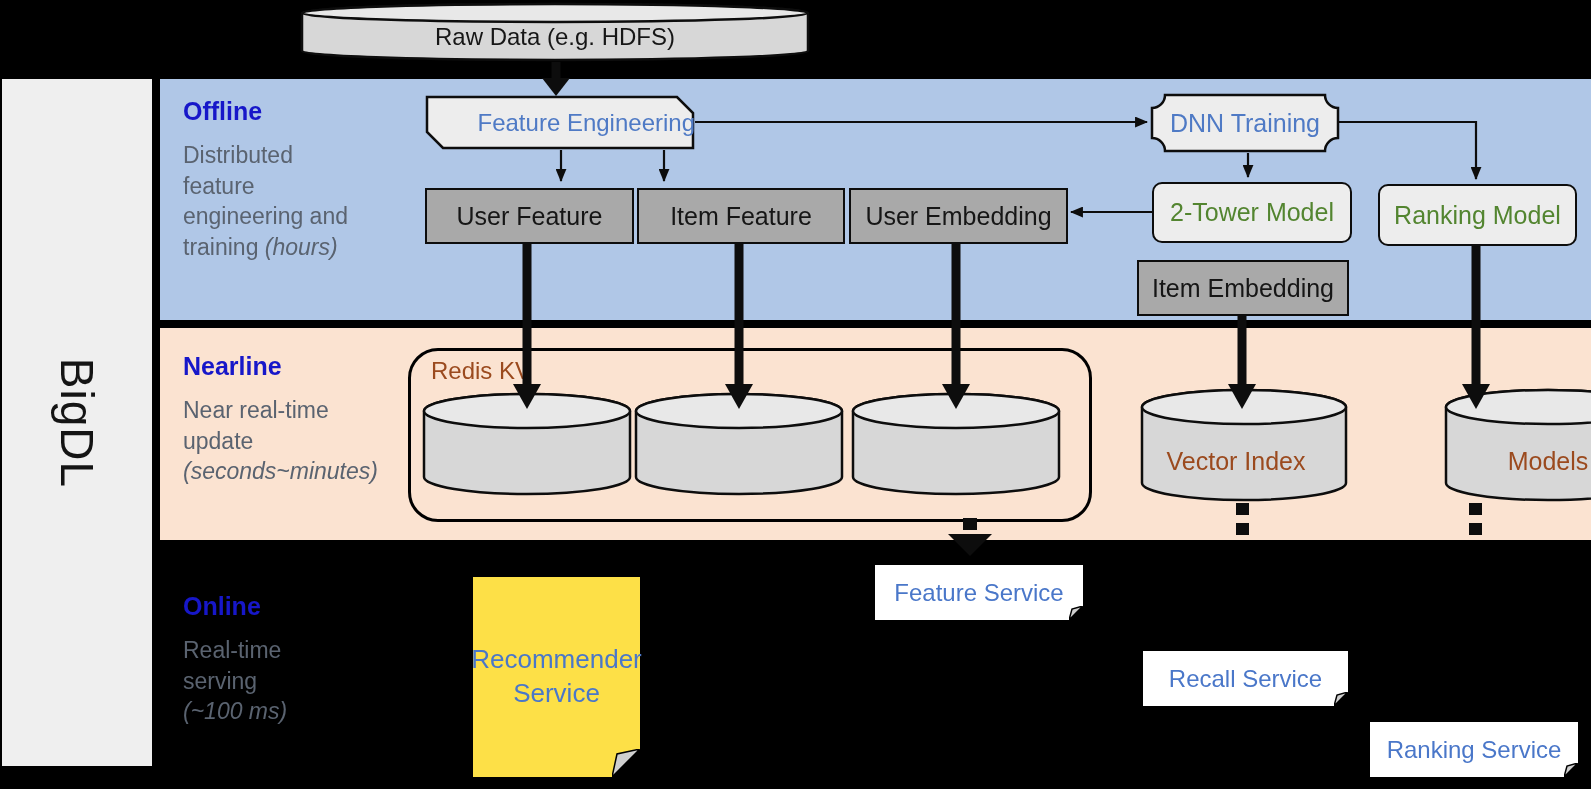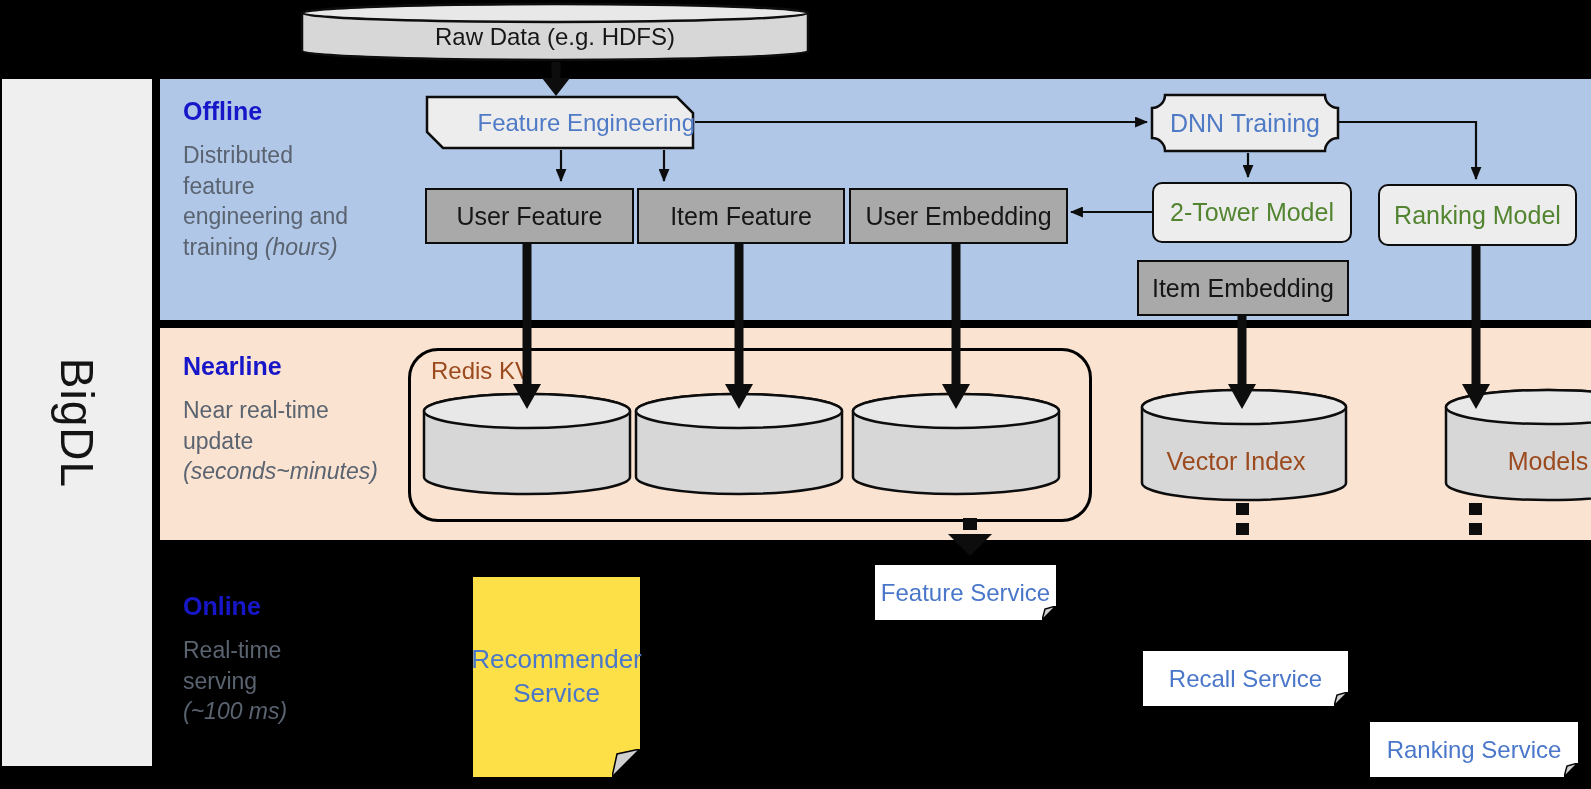--- a/index.html
+++ b/index.html
@@ -176,21 +176,21 @@
   </div>
 
   <div class="doc">
     <span class="lbl t-service" style="font-size:26px;">Recommender Service</span>
     <svg class="fold" width="28" height="28">
       <polygon class="fold-cut" points="28,0 28,28 0,28"></polygon>
       <polygon class="fold-flap" points="28,0 0,28 5,5"></polygon>
     </svg>
   </div>
 
-  <div class="service" style="left:875px;top:565px;width:181px;height:55px;">
+  <div class="service" style="left:875px;top:565px;width:208px;height:55px;">
     <span class="lbl t-service">Feature Service</span>
     <svg class="fold" width="14" height="14">
       <polygon class="fold-cut" points="14,0 14,14 0,14"></polygon>
       <polygon class="fold-flap" points="14,0 0,14 3,3"></polygon>
     </svg>
   </div>
   <div class="service" style="left:1143px;top:651px;width:205px;height:55px;">
     <span class="lbl t-service">Recall Service</span>
     <svg class="fold" width="14" height="14">
       <polygon class="fold-cut" points="14,0 14,14 0,14"></polygon>

